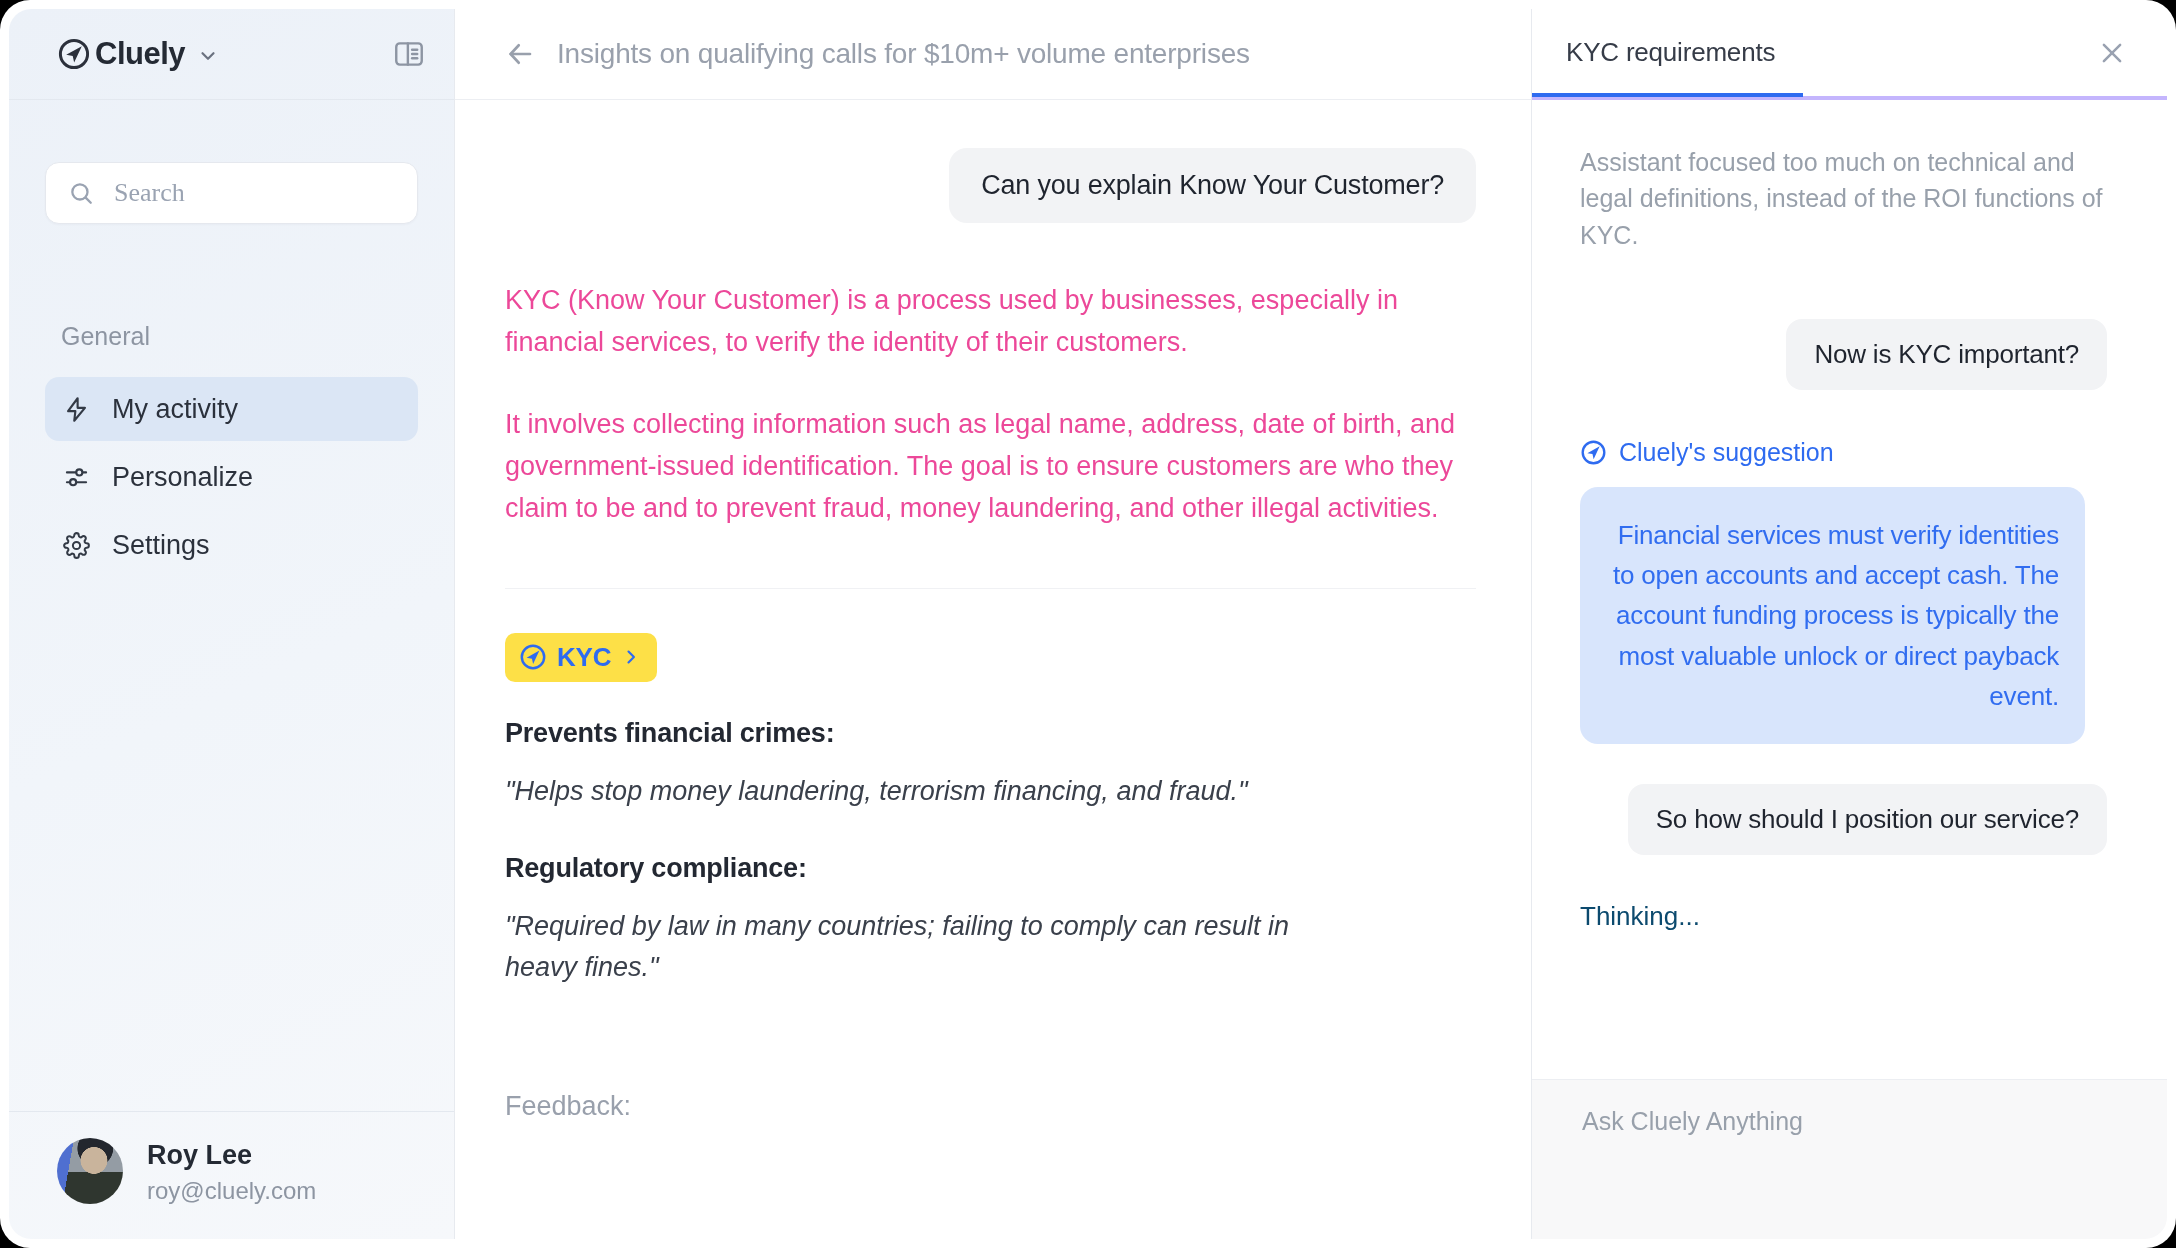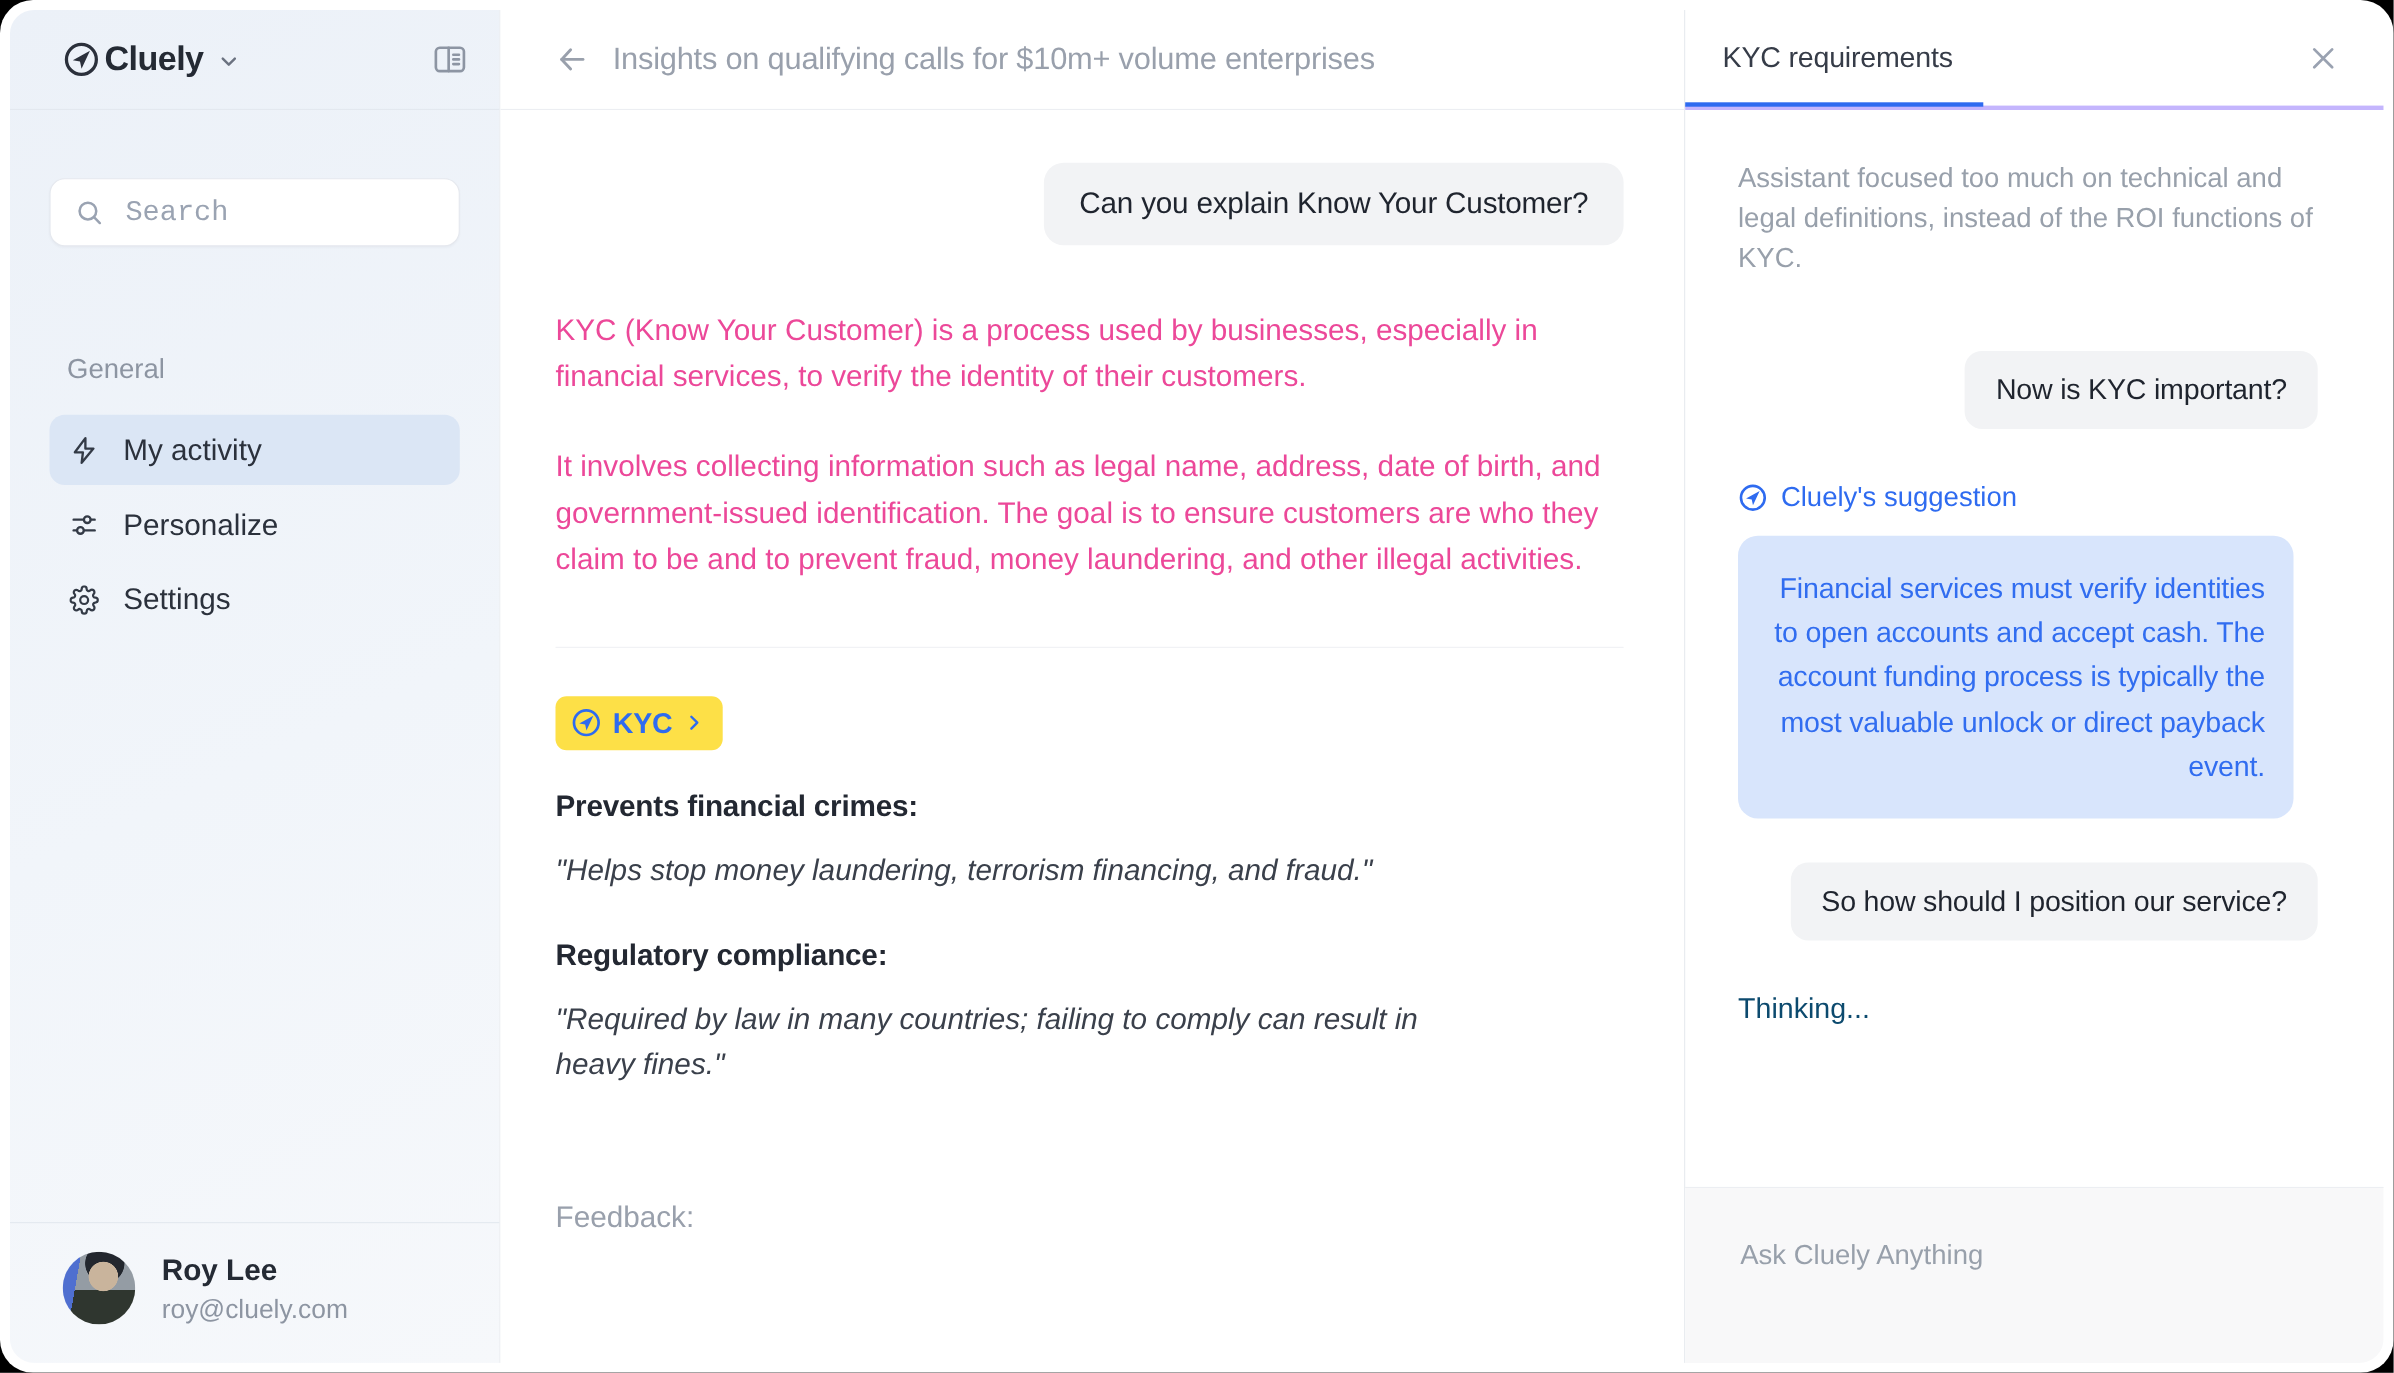--- a/index.html
+++ b/index.html
@@ -36,21 +36,21 @@
 
   .search-wrap{padding:38px 36px 0 36px;}
   .search-box{
     display:flex;align-items:center;gap:18px;height:62px;background:#fff;
     border:1px solid #e5e8ee;border-radius:14px;padding:0 22px;box-sizing:border-box;
     box-shadow:0 1px 2px rgba(20,30,60,.03);
   }
   .search-icon{width:26px;height:26px;color:#9aa3b2;flex:0 0 26px;display:flex;}
   .search-input{
     border:none;outline:none;background:transparent;flex:1;
-    font-size:26px;color:#242a34;font-family:Liberation Mono, monospace;
+    font-size:26px;color:#242a34;font-family:Liberation Serif, serif;
   }
   .search-input::placeholder{color:#9aa3b2;}
 
   .nav{padding:0 36px;margin-top:74px;}
   .nav-section-label{font-size:25px;color:#8d95a2;margin:0 0 26px 16px;}
   .nav-item{
     display:flex;align-items:center;gap:22px;height:64px;border-radius:14px;
     padding:0 18px;cursor:pointer;margin-bottom:4px;
   }
   .nav-item.active{background:#dbe6f5;}
@@ -140,21 +140,21 @@
     font-size:26px;line-height:1.55;letter-spacing:-.2px;margin-bottom:40px;max-width:505px;box-sizing:border-box;text-align:right;
   }
   .thinking{font-size:26px;color:#0c4a6e;margin-top:46px;align-self:flex-start;}
 
   .panel-input-zone{
     flex:0 0 160px;border-top:1px solid #eceef2;background:#f8f8f9;
     padding:26px 40px 0 48px;box-sizing:border-box;
   }
   .panel-input{
     width:100%;border:none;outline:none;background:transparent;
-    font-size:25px;color:#0f766e;font-family:"Liberation Sans",sans-serif;margin-top:20px;
+    font-size:25px;color:#0f766e;font-family:"Liberation Sans",sans-serif;
   }
   .panel-input::placeholder{color:#98a0ab;}
 
   svg{display:block;width:100%;height:100%;}
 </style>
 </head>
 <body>
 
 <div class="window">
   <div class="app">

